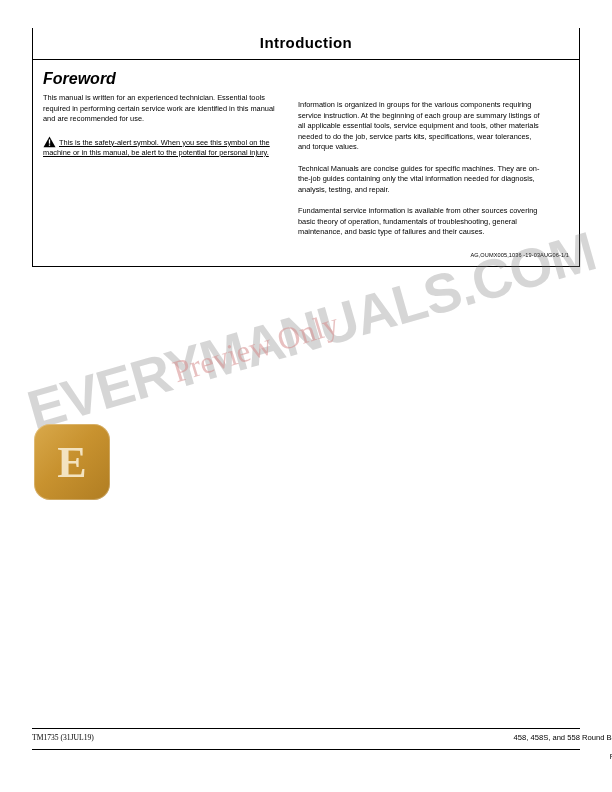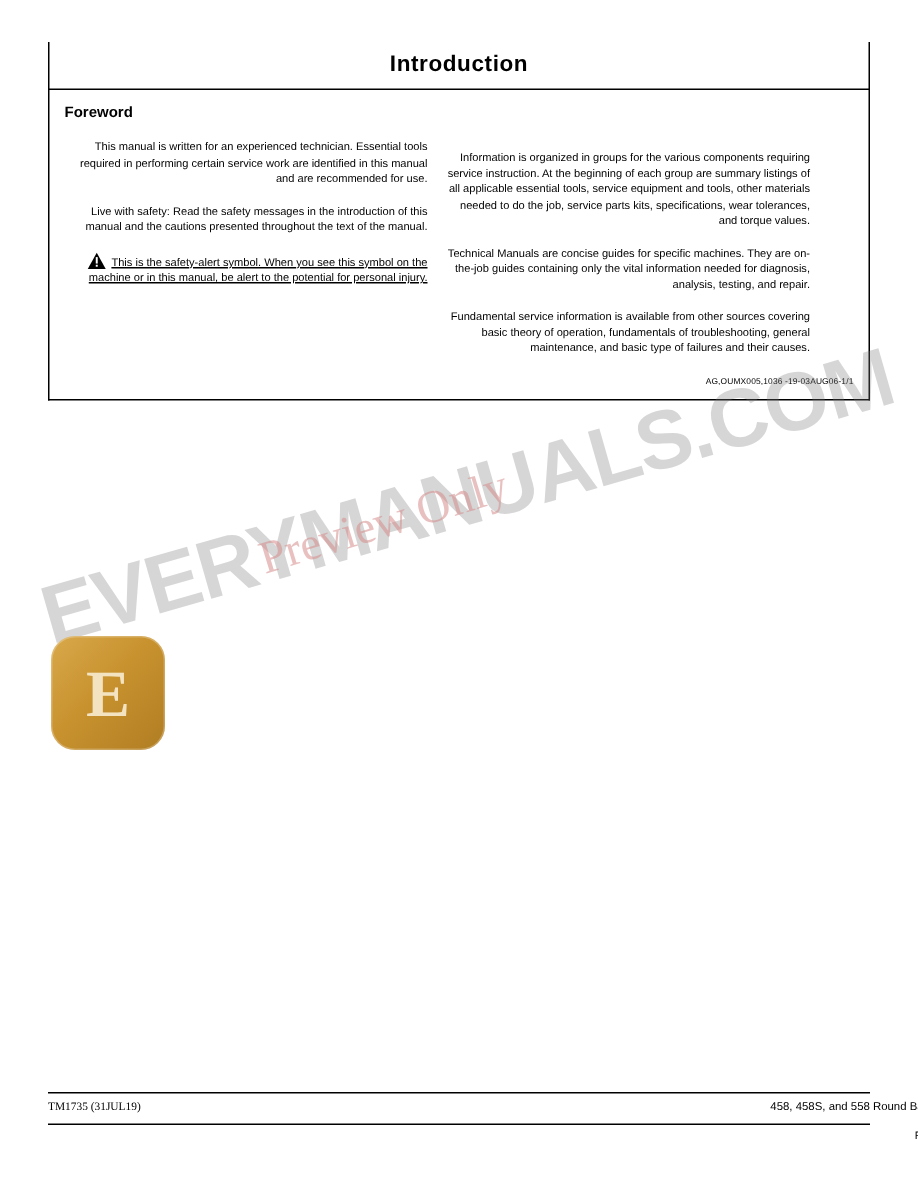--- a/index.html
+++ b/index.html
@@ -57,37 +57,38 @@
     border-left: 1px solid #000;
     border-right: 1px solid #000;
     border-bottom: 1px solid #000;
     box-sizing: border-box;
   }
 
   .section-heading {
     position: absolute;
     left: 10px;
     top: 10px;
-    font-size: 10px;
-    font-weight: bold;
+    font-size: 16px;
+    font-weight: bold;
+    font-style: italic;
   }
 
   .col {
     position: absolute;
     top: 33px;
     width: 242px;
     font-size: 7.4px;
     line-height: 10.5px;
   }
   .col.left { left: 10px; }
   .col.right { left: 265px; top: 40px; }
 
   .col p {
     margin: 0 0 11px 0;
-    text-align: right;
+    text-align: left;
   }
 
   
   .safety-para {
     position: relative;
     padding-left: 0;
     text-decoration: underline;
   }
   .safety-icon {
     display: inline-block;
@@ -216,21 +217,20 @@
 
   <div class="title-box">
     <div class="title-text">Introduction</div>
   </div>
 
   <div class="content-box">
     <div class="section-heading">Foreword</div>
 
     <div class="col left">
       <p>This manual is written for an experienced technician. Essential tools required in performing certain service work are identified in this manual and are recommended for use.</p>
-      <p>Live with safety:  Read the safety messages in the introduction of this manual and the cautions presented throughout the text of the manual.</p>
       <p class="safety-para"><span class="safety-icon"><svg width="13" height="12" viewBox="0 0 13 12" xmlns="http://www.w3.org/2000/svg">
               <polygon points="6.5,0.5 12.5,11.3 0.5,11.3" fill="#000000"></polygon>
               <rect x="5.85" y="3.4" width="1.3" height="4.3" fill="#ffffff"></rect>
               <rect x="5.85" y="8.5" width="1.3" height="1.3" fill="#ffffff"></rect>
             </svg></span><span>This is the safety-alert symbol.  When you see this symbol on the machine or in this manual, be alert to the potential for personal injury.</span></p>
     </div>
 
     <div class="col right">
       <p>Information is organized in groups for the various components requiring service instruction.  At the beginning of each group are summary listings of all applicable essential tools, service equipment and tools, other materials needed to do the job, service parts kits, specifications, wear tolerances, and torque values.</p>
       <p>Technical Manuals are concise guides for specific machines.  They are on-the-job guides containing only the vital information needed for diagnosis, analysis, testing, and  repair.</p>

